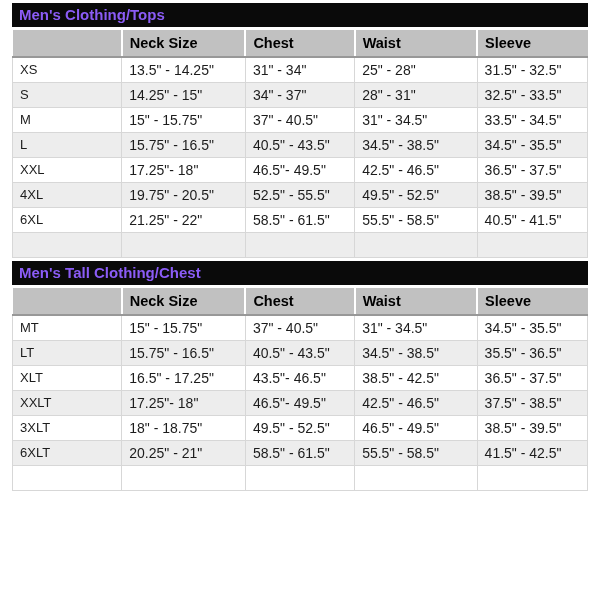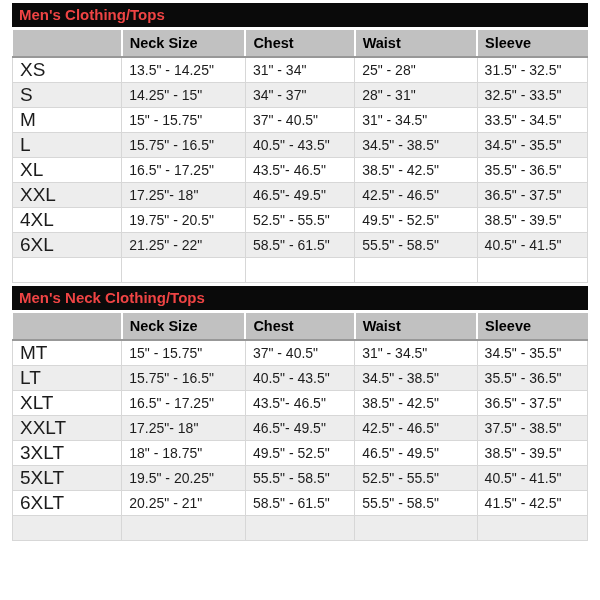--- a/index.html
+++ b/index.html
@@ -13,21 +13,21 @@
     font-family: "Liberation Sans", sans-serif;
     color: #1c1c1c;
   }
   .page {
     padding: 3px 12px 0 12px;
   }
   .size-table-block { margin: 0; }
   .size-table-block + .size-table-block { margin-top: 3px; }
   .tbl-title {
     background: #0a0a0a;
-    color: #ef4444;
+    color: #8b5cf6;
     font-weight: bold;
     font-size: 15px;
     line-height: 16px;
     padding: 4px 7px;
     margin-bottom: 3px;
   }
   table {
     width: 100%;
     border-collapse: collapse;
     table-layout: fixed;
@@ -51,21 +51,21 @@
   thead th:first-child { border-left: none; }
   tbody td {
     font-size: 14px;
     line-height: 16px;
     padding: 4px 7px;
     border: 1px solid #d7d7d7;
     white-space: nowrap;
     overflow: hidden;
     height: 25px;
   }
-  tbody td:first-child { font-size: 19px; }
+  tbody td:first-child { font-size: 13px; }
   tbody tr:nth-child(even) td { background: #ededed; }
   tbody tr:nth-child(odd) td { background: #ffffff; }
 </style>
 </head>
 <body>
 
 <div class="page">
 
   <div class="size-table-block">
     <div class="tbl-title">Men's Clothing/Tops</div>
@@ -109,27 +109,20 @@
             <td>33.5" - 34.5"</td>
           </tr>
           <tr>
             <td>L</td>
             <td>15.75" - 16.5"</td>
             <td>40.5" - 43.5"</td>
             <td>34.5" - 38.5"</td>
             <td>34.5" - 35.5"</td>
           </tr>
           <tr>
-            <td>XL</td>
-            <td>16.5" - 17.25"</td>
-            <td>43.5"- 46.5"</td>
-            <td>38.5" - 42.5"</td>
-            <td>35.5" - 36.5"</td>
-          </tr>
-          <tr>
             <td>XXL</td>
             <td>17.25"- 18"</td>
             <td>46.5"- 49.5"</td>
             <td>42.5" - 46.5"</td>
             <td>36.5" - 37.5"</td>
           </tr>
           <tr>
             <td>4XL</td>
             <td>19.75" - 20.5"</td>
             <td>52.5" - 55.5"</td>
@@ -148,21 +141,21 @@
             <td></td>
             <td></td>
             <td></td>
             <td></td>
           </tr>
         </tbody>
     </table>
   </div>
 
   <div class="size-table-block">
-    <div class="tbl-title">Men's Neck Clothing/Tops</div>
+    <div class="tbl-title">Men's Tall Clothing/Chest</div>
     <table>
       <colgroup>
         <col class="c1">
           <col class="c2">
           <col class="c3">
           <col class="c4">
           <col class="c5">
       </colgroup>
       <thead>
         <tr>
@@ -203,27 +196,20 @@
             <td>37.5" - 38.5"</td>
           </tr>
           <tr>
             <td>3XLT</td>
             <td>18" - 18.75"</td>
             <td>49.5" - 52.5"</td>
             <td>46.5" - 49.5"</td>
             <td>38.5" - 39.5"</td>
           </tr>
           <tr>
-            <td>5XLT</td>
-            <td>19.5" - 20.25"</td>
-            <td>55.5" - 58.5"</td>
-            <td>52.5" - 55.5"</td>
-            <td>40.5" - 41.5"</td>
-          </tr>
-          <tr>
             <td>6XLT</td>
             <td>20.25" - 21"</td>
             <td>58.5" - 61.5"</td>
             <td>55.5" - 58.5"</td>
             <td>41.5" - 42.5"</td>
           </tr>
           <tr>
             <td></td>
             <td></td>
             <td></td>

